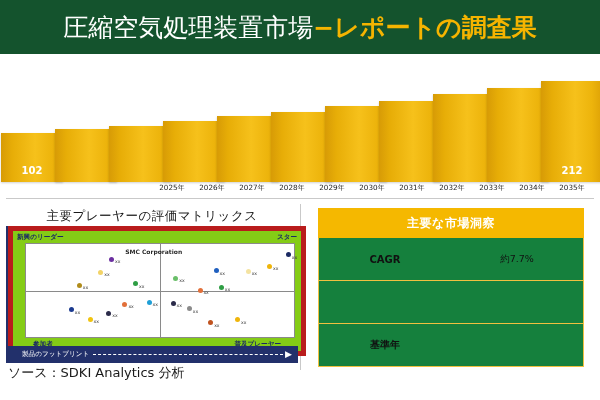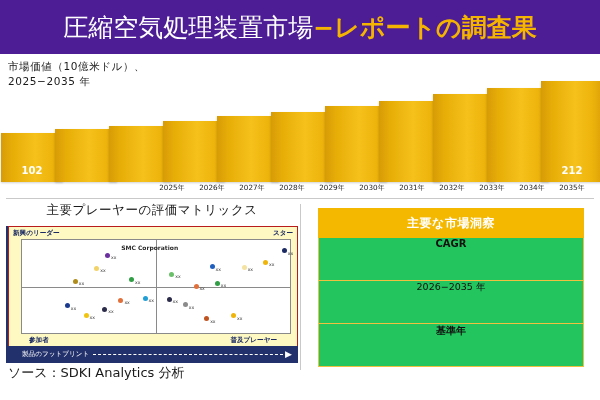--- a/index.html
+++ b/index.html
@@ -7,21 +7,21 @@
     width:600px;height:400px;overflow:hidden;
     background:#ffffff;
     font-family:"Liberation Sans","DejaVu Sans",sans-serif;
     position:relative;
   }
   .page{position:relative;width:600px;height:400px;}
 
   
   .header{
     position:absolute;left:0;top:0;width:600px;height:54px;
-    background:#4c1d95;
+    background:#14532d;
     display:flex;align-items:center;justify-content:center;
   }
   .header-title{
     font-size:25px;line-height:1;white-space:nowrap;letter-spacing:0px;
     font-family:"DejaVu Sans","Liberation Sans",sans-serif;
   }
   .t-white{color:#ffffff;}
   .t-yellow{color:#f5b400;font-weight:bold;}
 
   
@@ -65,26 +65,26 @@
   }
   .divider-v{
     position:absolute;left:300px;top:204px;width:1px;height:166px;background:#c9c9c9;
   }
 
   
   .matrix-panel{
     position:absolute;left:6px;top:200px;width:292px;height:172px;
   }
   .matrix-title{
-    text-align:center;font-size:12.5px;color:#1a1a1a;margin-top:2px;
+    text-align:center;font-size:12.5px;color:#1a1a1a;margin-top:8px;
     font-family:"DejaVu Sans","Liberation Sans",sans-serif;letter-spacing:0.5px;
   }
   .matrix-box{
     position:absolute;left:2px;top:26px;width:288px;height:120px;
-    background:#fef9c3;border:1px solid #b91c1c;text-decoration:underline;
+    background:#84cc16;border:5px solid #b91c1c;text-decoration:underline;
   }
   .m-corner{
     position:absolute;font-size:6.6px;color:#1b2a63;font-weight:bold;
     font-family:"DejaVu Sans","Liberation Sans",sans-serif;white-space:nowrap;
   }
   .m-tl{left:4px;top:2px;}
   .m-tr{right:4px;top:2px;}
   .m-bl{left:20px;bottom:2px;}
   .m-br{right:20px;bottom:2px;}
   .plot{
@@ -143,22 +143,22 @@
     position:absolute;left:318px;top:208px;width:266px;height:158px;
   }
   .ins-head{
     height:30px;background:#f5b800;color:#ffffff;
     display:flex;align-items:center;justify-content:center;
     font-size:12px;font-weight:bold;letter-spacing:0.5px;
     font-family:"DejaVu Sans","Liberation Sans",sans-serif;
   }
   .ins-row{
     height:42px;border-left:1px solid #f0c040;border-right:1px solid #f0c040;
-    border-bottom:1px solid #f0c040;background:#22c55e;
-    display:flex;align-items:center;flex-direction:column;
+    border-bottom:1px solid #f0c040;background:#15803d;
+    display:flex;align-items:center;
   }
   .ins-k{
     width:50%;text-align:center;font-size:10px;font-weight:bold;color:#111;
     font-family:"DejaVu Sans","Liberation Sans",sans-serif;
   }
   .ins-v{
     width:50%;text-align:center;font-size:9.5px;color:#111;
     font-family:"DejaVu Sans","Liberation Sans",sans-serif;
   }
 
@@ -176,22 +176,20 @@
 
 <div class="page">
 
   <div class="header">
     <div class="header-title">
       <span class="t-white">圧縮空気処理装置市場</span><span class="t-yellow">−レポートの調査果</span>
     </div>
   </div>
 
   <div class="chart-wrap">
-    <div class="chart-title">市場価値（10億米ドル）、
-2025−2035 年</div>
     <div class="bars" id="bars">
         <div class="bar-col">
           <div class="bar" style="height: 44.3478%;">
             <span class="bar-val">102</span>
           </div>
         </div>
         <div class="bar-col">
           <div class="bar" style="height: 47.8261%;"></div>
         </div>
         <div class="bar-col">
@@ -310,23 +308,23 @@
     </div>
 
     <div class="source">ソース：SDKI Analytics 分析</div>
   </div>
 
   <div class="insights">
     <div class="ins-head">主要な市場洞察</div>
     <div id="ins-rows">
         <div class="ins-row">
           <div class="ins-k">CAGR</div>
+          <div class="ins-v">約7.7%</div>
         </div>
         <div class="ins-row">
-          <div class="ins-v">2026−2035 年</div>
         </div>
         <div class="ins-row">
           <div class="ins-k">基準年</div>
         </div>
       </div>
   </div>
 
 
 </div>
 

